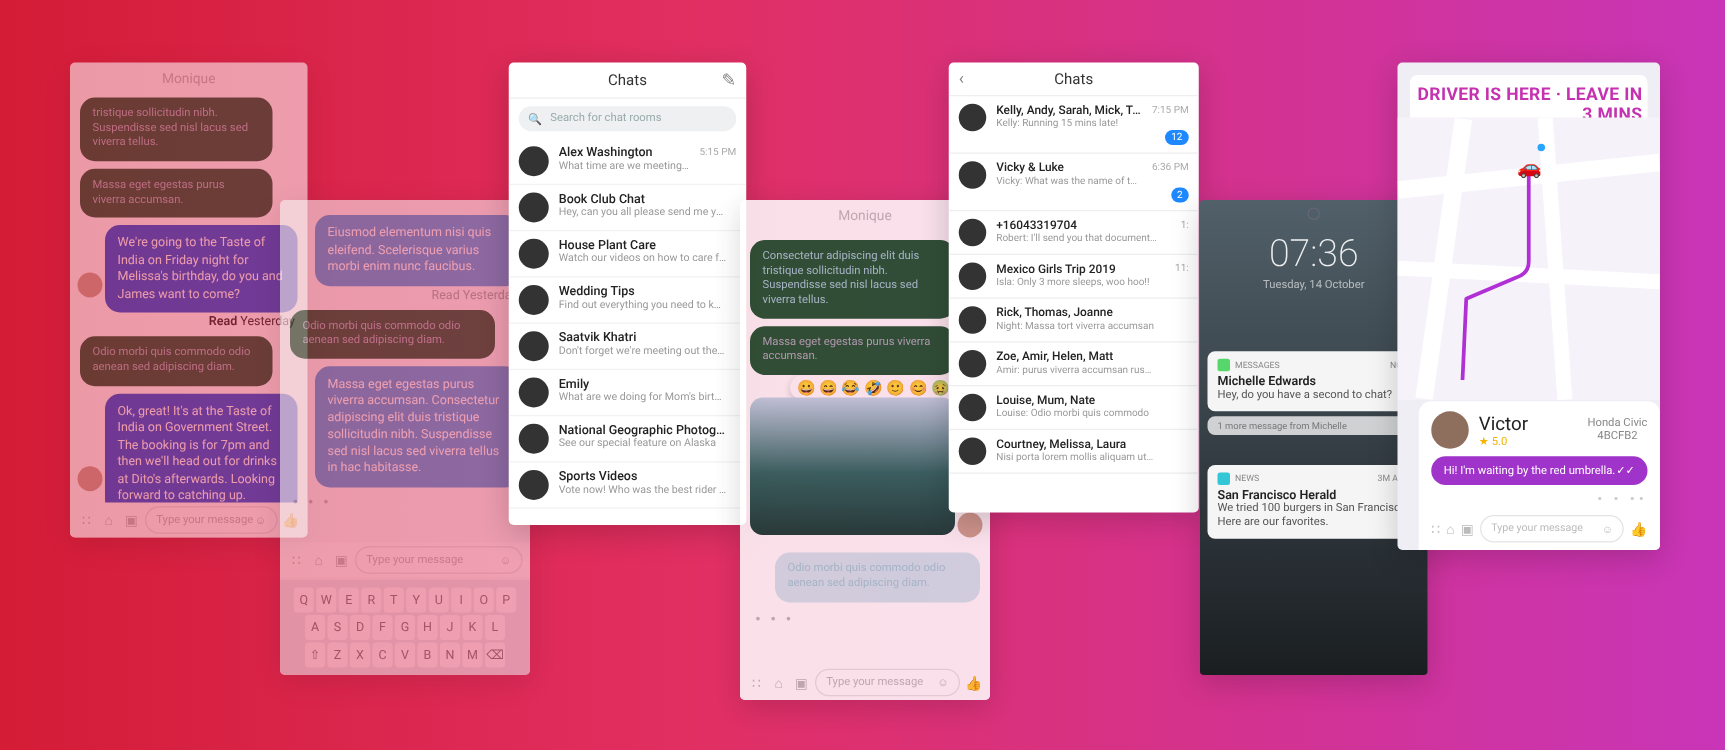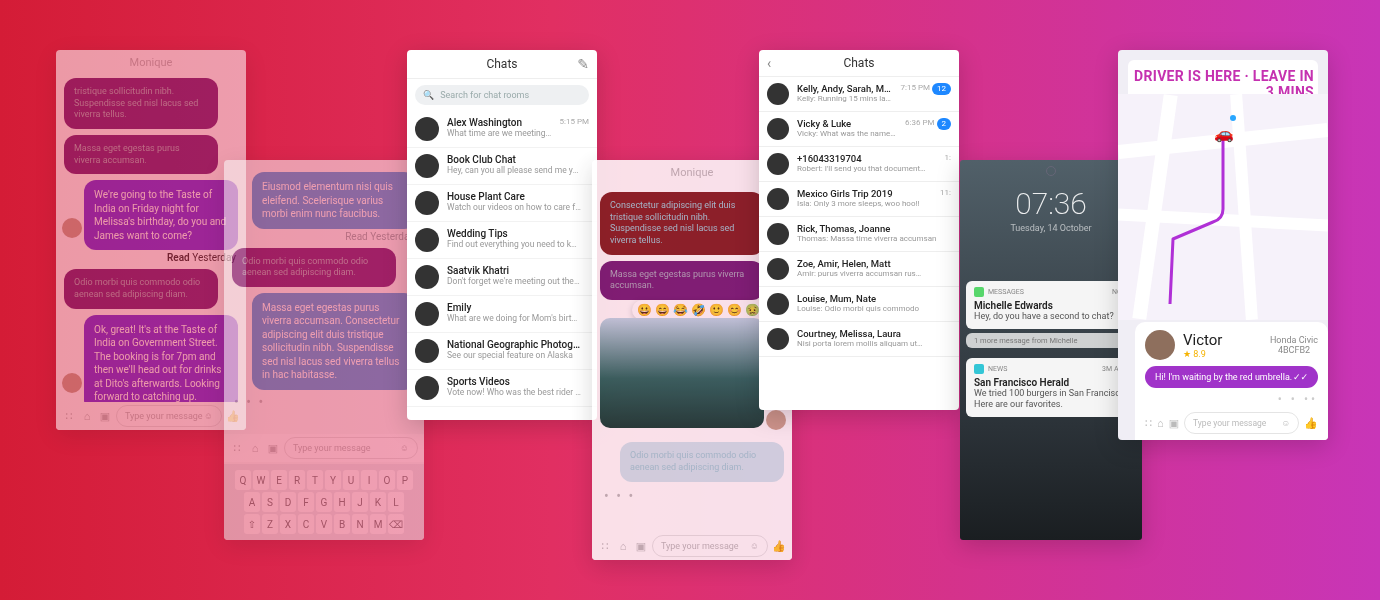--- a/index.html
+++ b/index.html
@@ -1,22 +1,22 @@
 <!DOCTYPE html>
 <html><head>
 <meta charset="utf-8">
 <style>
   html,body{margin:0;padding:0;width:1380px;height:600px;overflow:hidden;font-family:-apple-system,BlinkMacSystemFont,"Segoe UI",Roboto,sans-serif;}
   #bg{position:absolute;inset:0;background:linear-gradient(90deg,#d41c36 0%,#e12f62 40%,#c835b7 100%);}
   .mock{position:absolute;background:#fff;border-radius:4px;overflow:hidden;box-shadow:0 6px 24px rgba(0,0,0,.18);font-size:11px;color:#666;}
   
   .A{left:56px;top:50px;width:190px;height:380px;opacity:.55}
   .A .hdr{height:26px;text-align:center;line-height:26px;font-size:11px;color:#bbb}
-  .bubBlue{background:#6d28d9;color:#fff;border-radius:12px;padding:8px 10px;font-size:10px;line-height:1.35;margin:6px 8px 2px 28px}
-  .bubGrey{background:#701a75;color:#aab;border-radius:12px;padding:8px 10px;font-size:9px;line-height:1.3;margin:6px 28px 2px 8px}
+  .bubBlue{background:#1d4ed8;color:#fff;border-radius:12px;padding:8px 10px;font-size:10px;line-height:1.35;margin:6px 8px 2px 28px}
+  .bubGrey{background:#14532d;color:#aab;border-radius:12px;padding:8px 10px;font-size:9px;line-height:1.3;margin:6px 28px 2px 8px}
   .status{font-size:10px;text-align:right;margin:2px 10px 6px 0;color:#222}
   .status b{font-weight:600}
   .avdot{width:20px;height:20px;border-radius:50%;background:#c6a18d;position:absolute;left:6px}
   
 
   .B{left:224px;top:160px;width:200px;height:380px;opacity:.55;background:#f9f9f9}
   .B .bubBlue{background:#4c9de0}
   .kbd{position:absolute;left:0;right:0;bottom:0;background:#e9ecef;padding:4px 2px}
   .krow{display:flex;gap:2px;justify-content:center;margin:2px 0}
   .key{background:#fff;border-radius:3px;font-size:10px;width:16px;height:20px;display:flex;align-items:center;justify-content:center;color:#777}
@@ -42,33 +42,33 @@
   .E .reacts{position:absolute;top:-18px;right:8px;background:#fff;border-radius:14px;padding:3px 6px;font-size:12px;box-shadow:0 2px 6px rgba(0,0,0,.2);white-space:nowrap}
   .E .avR{position:absolute;right:6px;width:20px;height:20px;border-radius:50%;background:#caa48e}
 
   .F{left:759px;top:50px;width:200px;height:360px;font-size:10px}
   .F .top{height:26px;display:flex;align-items:center;justify-content:center;font-size:12px;color:#333;border-bottom:1px solid #eee;position:relative}
   .F .bk{position:absolute;left:8px;top:5px;font-size:14px;color:#888}
   .F .row{border-bottom:1px solid #eee}
   .F .row .av{width:22px;height:22px}
   .F .row .nm{font-size:9.5px}
   .F .row .sn{font-size:8px}
-  .F .meta{display:flex;align-items:flex-start;gap:2px}
+  .F .meta{display:flex;flex-direction:column;align-items:flex-end;gap:12px}
   .F .badge{background:#1e88ff;color:#fff;font-size:8px;border-radius:8px;padding:0 5px;line-height:12px}
 
   .G{left:960px;top:160px;width:182px;height:380px;background:linear-gradient(180deg,#516069 0%,#2b3238 70%,#1a1e21 100%);color:#fff;border-radius:3px}
   .G .tm{text-align:center;margin-top:26px;font-size:30px;font-weight:200;color:#fff;opacity:.9;font-family:inherit}
   .G .dt{text-align:center;font-size:9px;opacity:.6;margin-top:2px}
   .G .cam{position:absolute;top:6px;left:50%;transform:translateX(-50%);width:8px;height:8px;border:1px solid #667;border-radius:50%}
   .G .card{background:#f5f5f5;color:#333;border-radius:6px;margin:8px 6px;padding:6px 8px;font-size:9px}
   .G .card .app{font-size:7px;color:#888;text-transform:uppercase;display:flex;align-items:center;gap:4px;margin-bottom:3px}
   .G .card .app .sq{width:10px;height:10px;border-radius:2px}
   .G .card .ttl{font-weight:600;font-size:10px;color:#222}
   .G .card .bd{font-size:9px;color:#555;line-height:1.3}
-  .G .more{background:#f5f5f5cc;margin:-4px 6px 10px;border-radius:6px;font-size:7.5px;color:#777;padding:3px 8px}
+  .G .more{background:#f5f5f5cc;margin:-4px 6px 24px;border-radius:6px;font-size:7.5px;color:#777;padding:3px 8px}
 
   .H{left:1118px;top:50px;width:210px;height:390px;background:#f0eef5}
   .H .banner{margin:10px 10px 6px;background:#fff;border-radius:6px;text-align:right;font-size:14px;font-weight:700;color:#c531b0;padding:8px 4px;letter-spacing:.3px}
   .H .map{position:absolute;left:0;right:0;top:44px;bottom:120px;background:#f6f2fa;overflow:hidden}
   .H .road{position:absolute;background:#fff}
   .H svg.route{position:absolute;inset:0}
   .H .car{position:absolute;left:96px;top:30px;font-size:16px}
   .H .sheet{position:absolute;left:17px;right:0;bottom:0;background:#fff;border-top-left-radius:10px;border-top-right-radius:10px;padding:8px 10px 6px}
   .H .drv{display:flex;align-items:center;gap:8px}
   .H .drv .av{width:30px;height:30px;border-radius:50%;background:#8e6f5d}
@@ -238,21 +238,21 @@
           <div class="nm">Sports Videos</div>
     <div class="sn">Vote now! Who was the best rider in the</div>
         </div>
     <div class="tm"></div>
       </div>
     </div>
 </div>
 
 <div class="mock E">
   <div class="hdr">Monique</div>
-  <div class="bubGrey" style="background:#7f1d1d;color:#9ccbd6">Consectetur adipiscing elit duis tristique sollicitudin nibh. Suspendisse sed nisl lacus sed viverra tellus.</div>
+  <div class="bubGrey" style="background:#14532d;color:#9ccbd6">Consectetur adipiscing elit duis tristique sollicitudin nibh. Suspendisse sed nisl lacus sed viverra tellus.</div>
   <div class="bubGrey">Massa eget egestas purus viverra accumsan.</div>
   <div style="position:relative;margin-top:18px">
     <div class="reacts">😀 😄 😂 🤣 🙂 😊 🤢 😠</div>
     <div class="img"></div>
     <div class="avR" style="top:92px"></div>
   </div>
   <div class="bubGrey" style="background:#cfe7ef;color:#9ccbd6;margin:14px 8px 4px 28px">Odio morbi quis commodo odio aenean sed adipiscing diam.</div>
   <div style="margin:6px 12px"><span class="typedots">• • •</span></div>
   <div class="inputbar" style="bottom:0">
     <span class="ib-ic">∷</span>
@@ -311,21 +311,21 @@
     <div class="sn">Isla: Only 3 more sleeps, woo hoo!!</div>
         </div>
     <div class="meta">
           <div class="tm">11:</div>
         </div>
       </div>
       <div class="row">
         <div class="av"></div>
     <div class="tt">
           <div class="nm">Rick, Thomas, Joanne</div>
-    <div class="sn">Thomas: Massa time viverra accumsan</div>
+    <div class="sn">Night: Massa tort viverra accumsan</div>
         </div>
     <div class="meta">
           <div class="tm"></div>
         </div>
       </div>
       <div class="row">
         <div class="av"></div>
     <div class="tt">
           <div class="nm">Zoe, Amir, Helen, Matt</div>
     <div class="sn">Amir: purus viverra accumsan rus…</div>
@@ -394,21 +394,21 @@
       <path d="M105 40 L105 115 Q105 125 95 128 L55 145 L52 210" stroke="#b030d6" stroke-width="3" fill="none" stroke-linejoin="round"></path>
       <circle cx="115" cy="24" r="3" fill="#28a6ff"></circle>
     </svg>
     <div class="car">🚗</div>
   </div>
   <div class="sheet">
     <div class="drv">
       <div class="av"></div>
       <div>
         <div class="nm">Victor</div>
-        <div class="st">★ <span>8.9</span></div>
+        <div class="st">★ <span>5.0</span></div>
       </div>
       <div class="carinfo">
         <div>Honda Civic</div>
           <div>4BCFB2</div>
       </div>
     </div>
     <div class="msg">
       <span>Hi! I'm waiting by the red umbrella.</span>
       <span>✓✓</span>
     </div>

